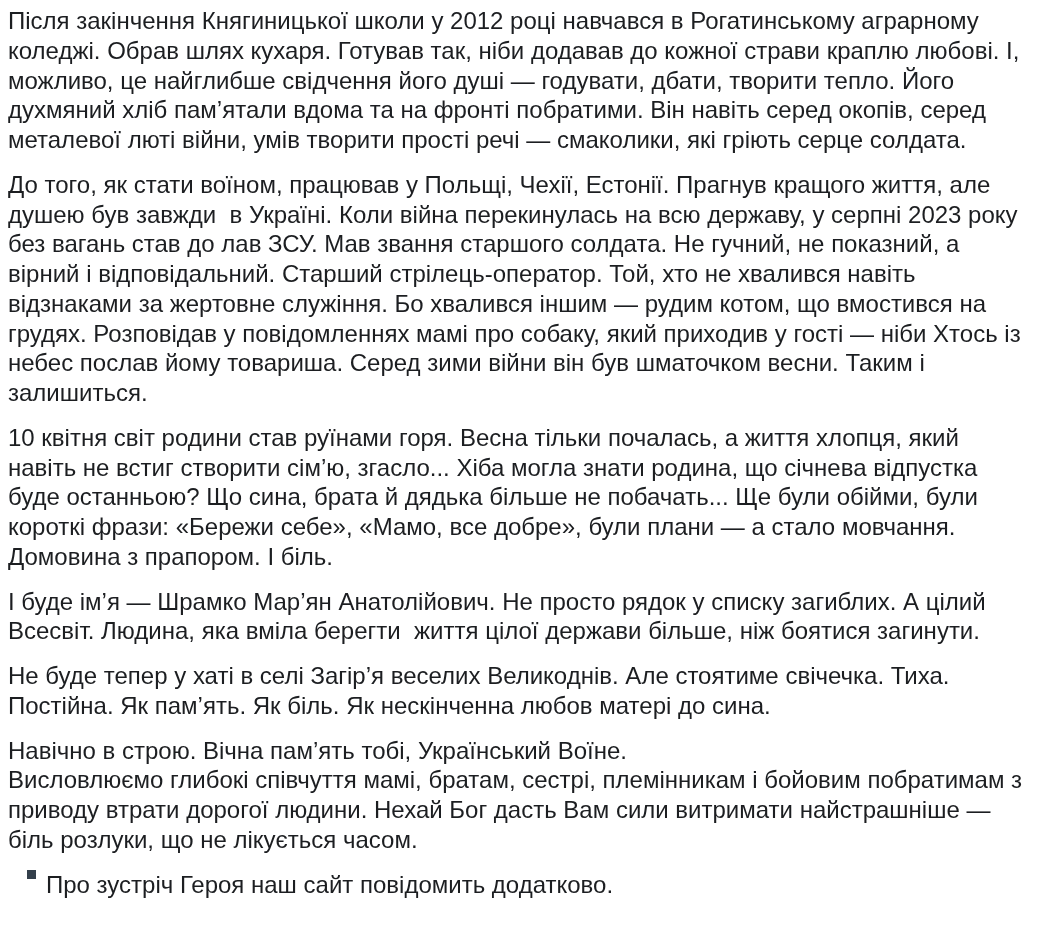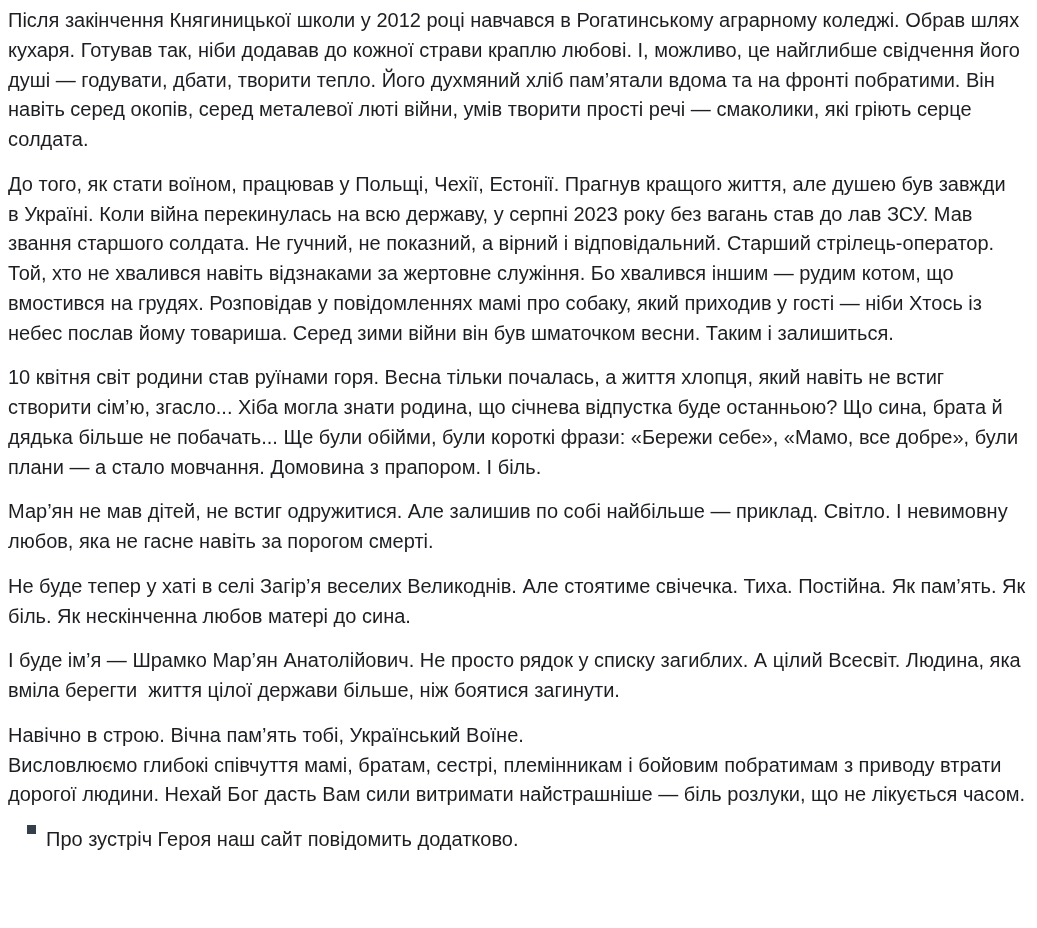--- a/index.html
+++ b/index.html
@@ -9,21 +9,21 @@
   }
   body {
     width: 1037px;
     height: 928px;
     overflow: hidden;
     font-family: "Liberation Sans", "DejaVu Sans", sans-serif;
     color: #1c1e21;
   }
   .article {
     padding: 6px 10px 0 8px;
-    font-size: 20px;
+    font-size: 24px;
     line-height: 29.75px;
     letter-spacing: 0;
   }
   .article p {
     margin: 0 0 15px 0;
     white-space: pre-wrap; 
   }
   .bullet-row {
     display: flex;
     align-items: flex-start;
@@ -39,23 +39,22 @@
     flex: 0 0 auto;
   }
 </style>
 </head>
 <body>
 
 <div class="article">
   <p>Після закінчення Княгиницької школи у 2012 році навчався в Рогатинському аграрному коледжі. Обрав шлях кухаря. Готував так, ніби додавав до кожної страви краплю любові. І, можливо, це найглибше свідчення його душі — годувати, дбати, творити тепло. Його духмяний хліб пам’ятали вдома та на фронті побратими. Він навіть серед окопів, серед металевої люті війни, умів творити прості речі — смаколики, які гріють серце солдата.</p>
   <p>До того, як стати воїном, працював у Польщі, Чехії, Естонії. Прагнув кращого життя, але душею був завжди  в Україні. Коли війна перекинулась на всю державу, у серпні 2023 року без вагань став до лав ЗСУ. Мав звання старшого солдата. Не гучний, не показний, а вірний і відповідальний. Старший стрілець-оператор. Той, хто не хвалився навіть відзнаками за жертовне служіння. Бо хвалився іншим — рудим котом, що вмостився на грудях. Розповідав у повідомленнях мамі про собаку, який приходив у гості — ніби Хтось із небес послав йому товариша. Серед зими війни він був шматочком весни. Таким і залишиться.</p>
   <p>10 квітня світ родини став руїнами горя. Весна тільки почалась, а життя хлопця, який навіть не встиг створити сім’ю, згасло... Хіба могла знати родина, що січнева відпустка буде останньою? Що сина, брата й дядька більше не побачать... Ще були обійми, були короткі фрази: «Бережи себе», «Мамо, все добре», були плани — а стало мовчання. Домовина з прапором. І біль.</p>
-  <p>Мар’ян не мав дітей, не встиг одружитися. Але залишив по собі найбільше — приклад. Світло. І невимовну любов, яка не гасне навіть за порогом смерті.</p>
+  <p>І буде ім’я — Шрамко Мар’ян Анатолійович. Не просто рядок у списку загиблих. А цілий Всесвіт. Людина, яка вміла берегти  життя цілої держави більше, ніж боятися загинути.</p>
   <p>Не буде тепер у хаті в селі Загір’я веселих Великоднів. Але стоятиме свічечка. Тиха. Постійна. Як пам’ять. Як біль. Як нескінченна любов матері до сина.</p>
-  <p>І буде ім’я — Шрамко Мар’ян Анатолійович. Не просто рядок у списку загиблих. А цілий Всесвіт. Людина, яка вміла берегти  життя цілої держави більше, ніж боятися загинути.</p>
   <p>Навічно в строю. Вічна пам’ять тобі, Український Воїне.
 Висловлюємо глибокі співчуття мамі, братам, сестрі, племінникам і бойовим побратимам з приводу втрати дорогої людини. Нехай Бог дасть Вам сили витримати найстрашніше — біль розлуки, що не лікується часом.</p>
 
   <div class="bullet-row">
     <span class="bullet-square"></span>
     <span>Про зустріч Героя наш сайт повідомить додатково.</span>
   </div>
 </div>
 
 </body></html>

